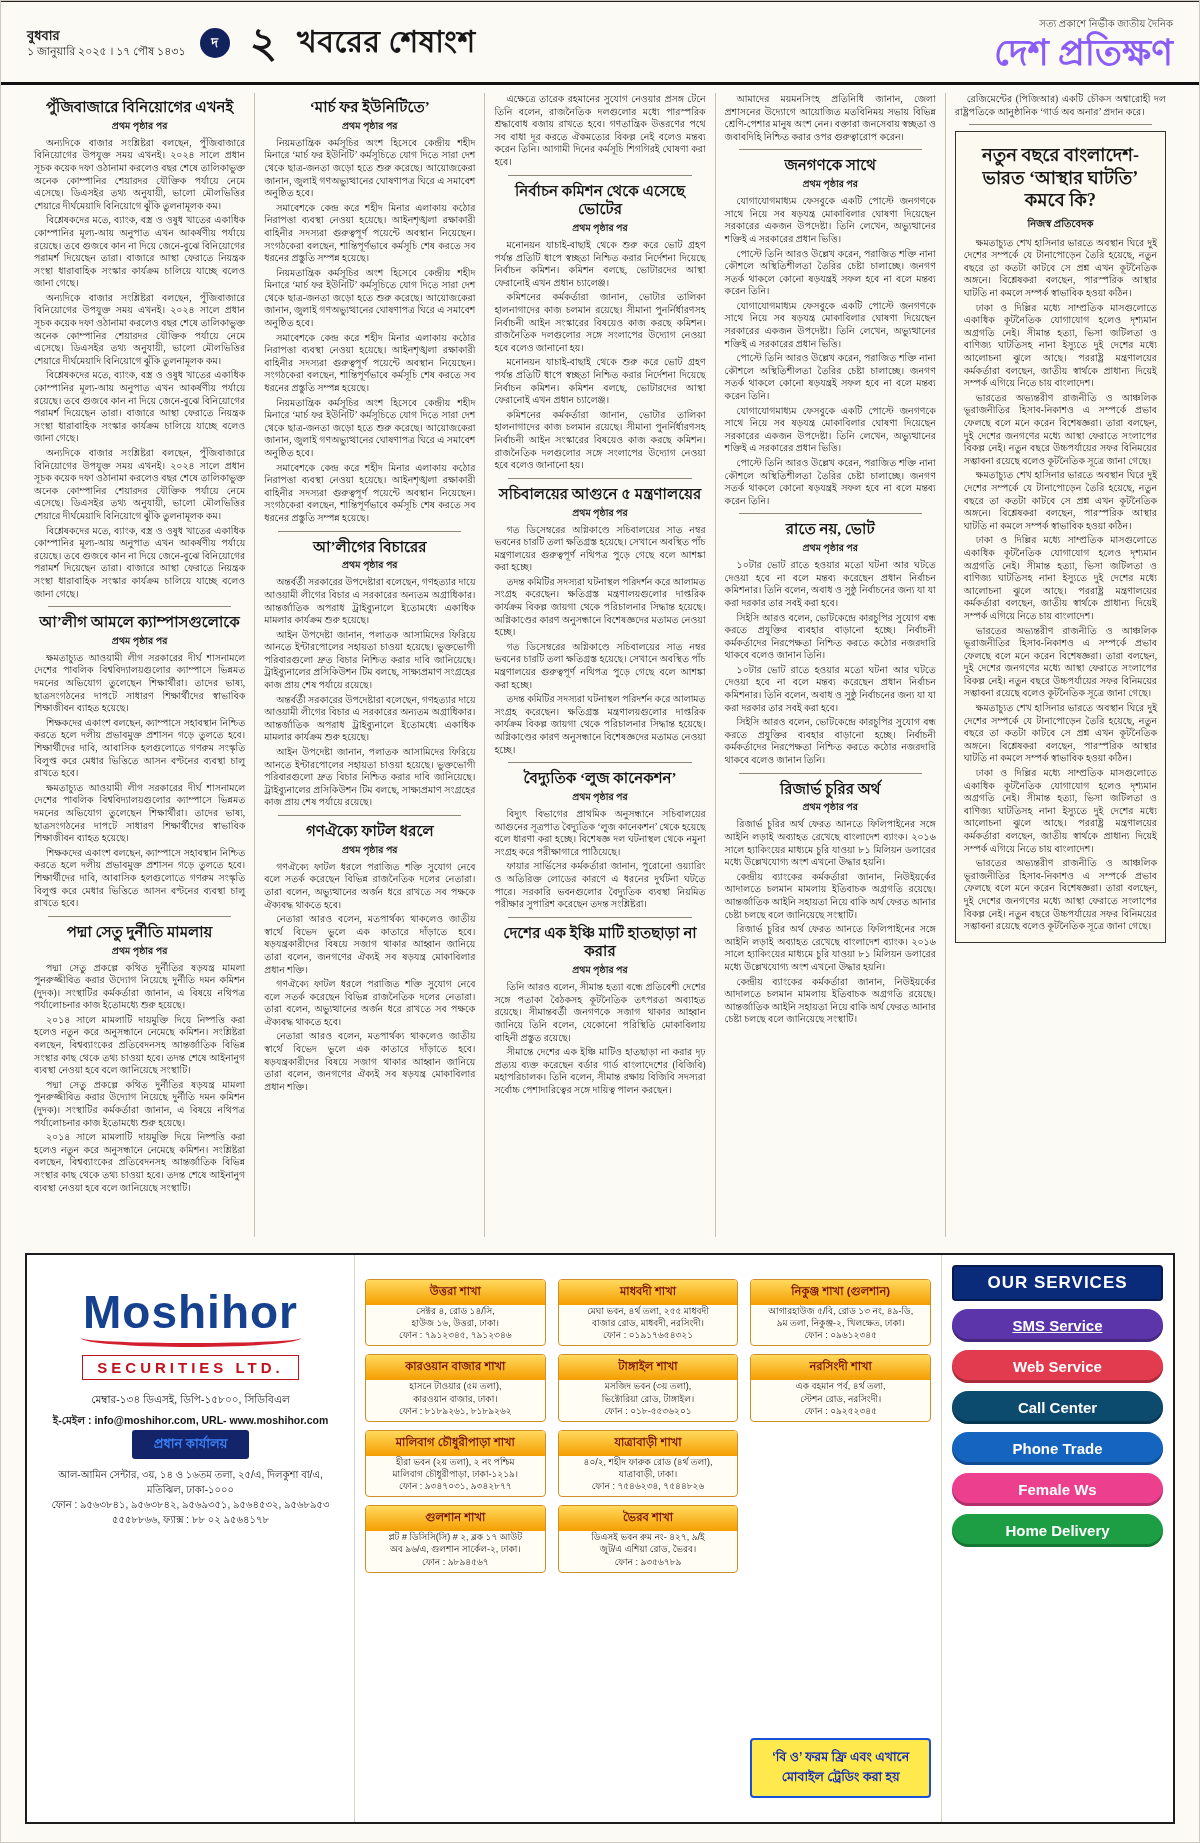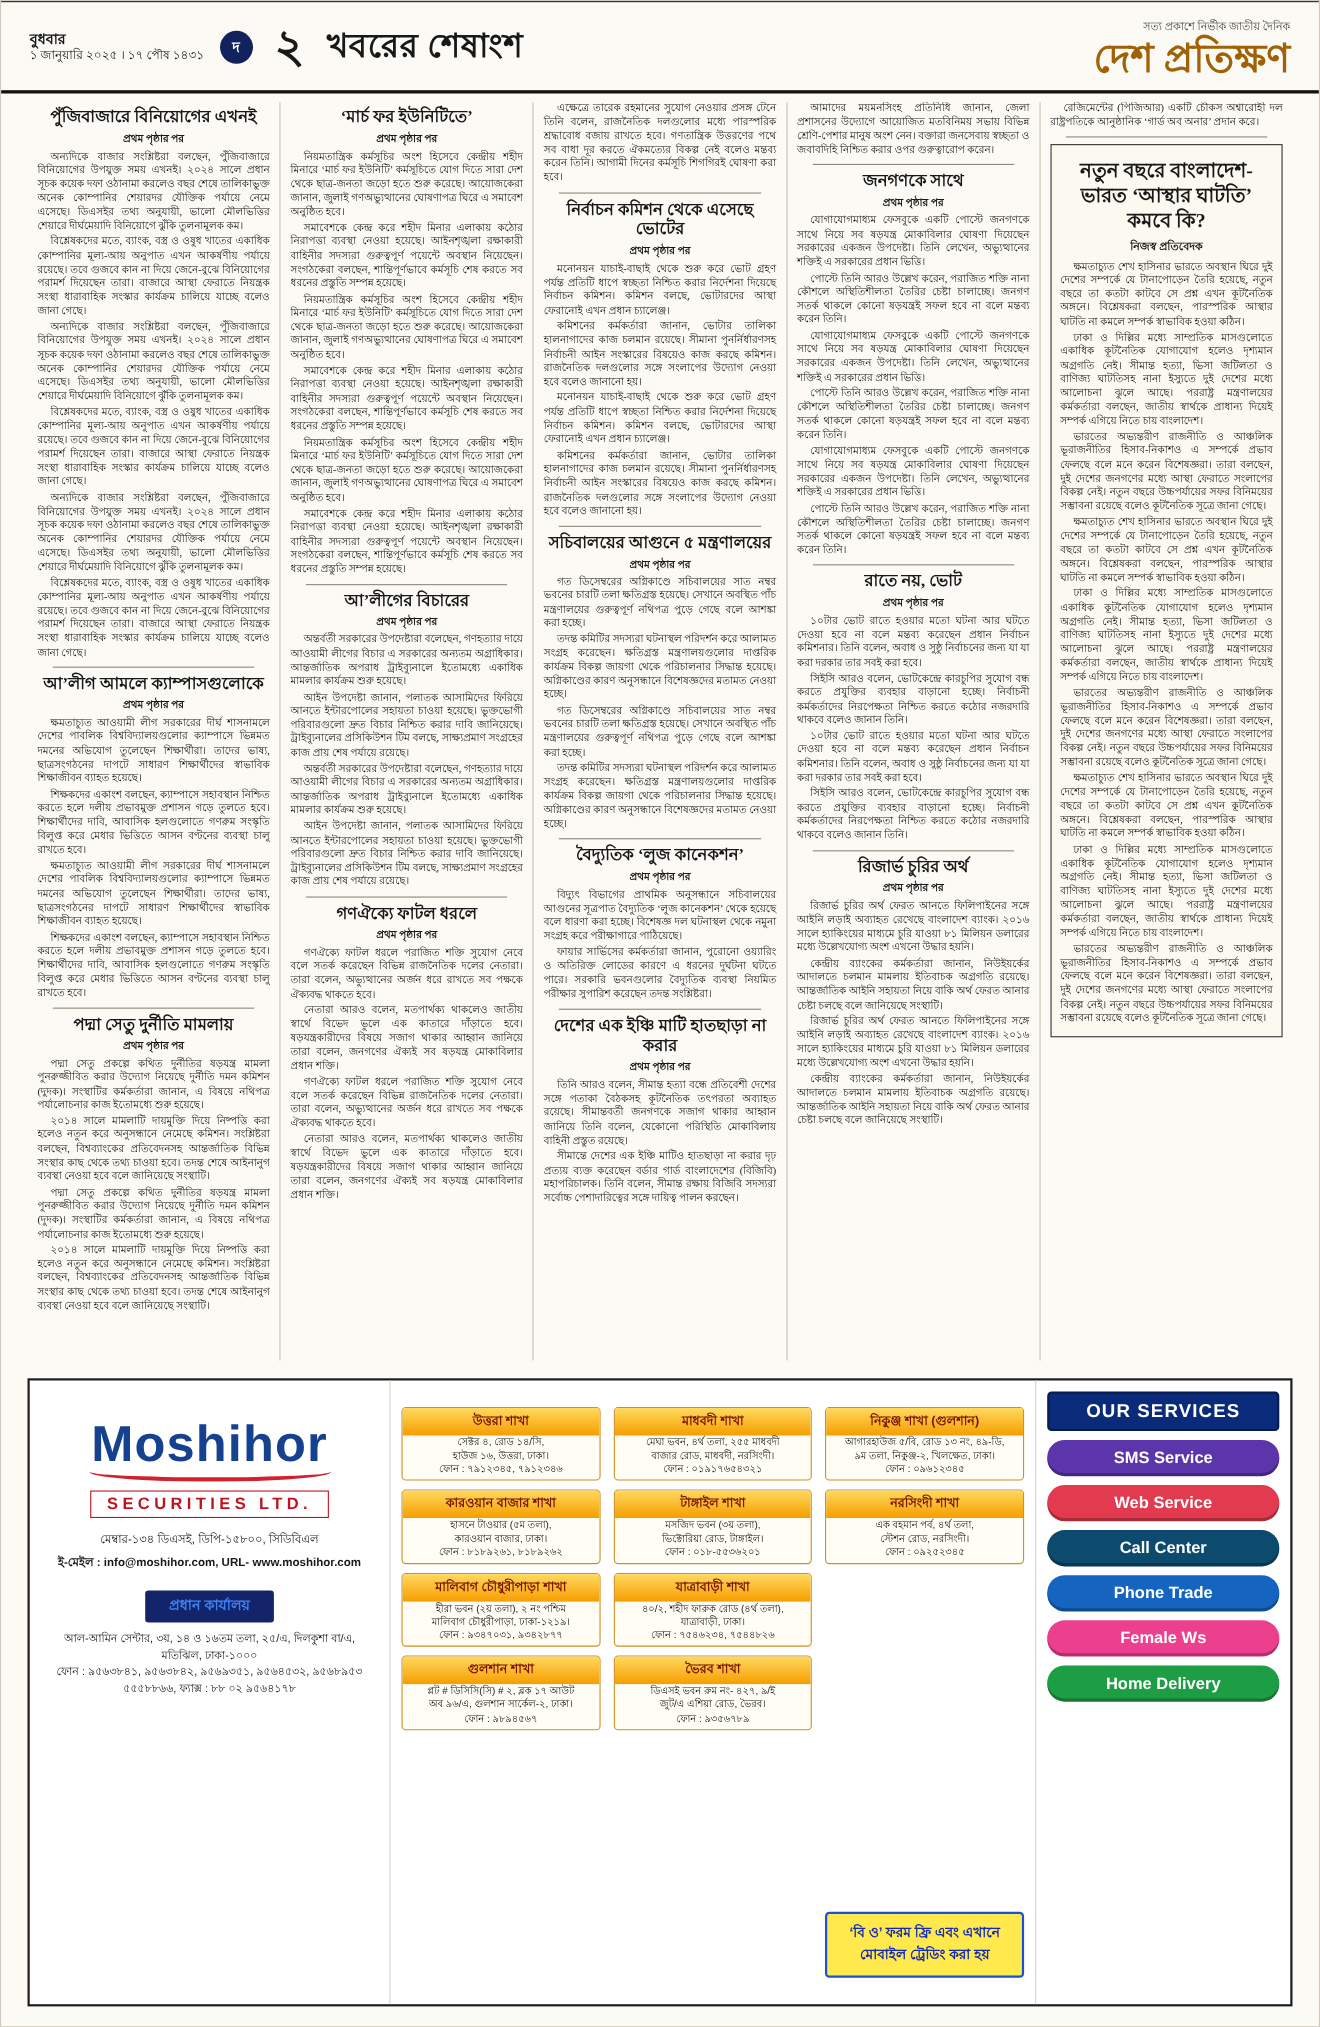--- a/index.html
+++ b/index.html
@@ -21,21 +21,21 @@
   .paper-badge {
     width:30px; height:30px; border-radius:50%;
     background:#12225c; color:#fff; display:flex; align-items:center; justify-content:center;
     font-size:13px; font-weight:bold; flex:0 0 auto;
   }
   .page-num { font-size: 42px; font-weight: bold; line-height:1; padding:0 6px; }
   .section-title { font-size: 30px; font-weight: bold; letter-spacing:.5px; }
   .header-spacer { flex:1; }
   .masthead-block { text-align:right; }
   .masthead-tagline { font-size: 10px; color:#444; margin-bottom:2px; }
-  .masthead { font-size: 36px; font-weight: bold; color:#a16207; line-height:1; }
+  .masthead { font-size: 36px; font-weight: bold; color:#8b5cf6; line-height:1; }
   
   .news {
     display:flex; padding: 8px 24px 0; height: 1152px; overflow:hidden;
   }
   .col { flex:1 1 0; min-width:0; padding:0 9px; overflow:hidden; }
   .col + .col { border-left:1px solid #c7c2b2; }
   .article { margin-bottom: 6px; }
   .article.boxed { border:1px solid #333; padding:7px 8px; background:#fbf9f0; }
   .headline {
     font-weight:bold; text-align:center; font-size:15px; line-height:1.25;
@@ -50,21 +50,21 @@
   .ad {
     position:absolute; left:24px; right:24px; top:1252px; bottom:18px;
     border:2px solid #1c1c1c; background:#ffffff; display:flex;
     font-family:"Liberation Sans", "DejaVu Sans", sans-serif;
   }
   .ad-left { width:328px; padding:16px 12px; display:flex; flex-direction:column; align-items:center; border-right:1px solid #d6d2c6; }
   .logo-word { font-size:46px; font-weight:bold; color:#16418e; letter-spacing:1px; line-height:1; margin-top:18px; }
   .logo-swoosh { width:220px; height:10px; border-bottom:4px solid #d2202f; border-radius:0 0 100% 100%/0 0 18px 18px; margin:2px 0 8px; }
   .logo-sub { color:#c1121f; border:1px solid #c1121f; padding:3px 14px; font-weight:bold; letter-spacing:4px; font-size:15px; margin-bottom:12px; }
   .ad-member { font-size:10.5px; text-align:center; margin-bottom:4px; }
-  .ad-email { font-size:10.5px; font-weight:bold; text-align:center; margin-bottom:16px; }
+  .ad-email { font-size:10.5px; font-weight:bold; text-align:center; }
   .head-office-bar { background:#14246b; color:#3b82f6; font-weight:bold; font-size:13px; padding:4px 22px; border-radius:3px; margin-bottom:8px; }
   .head-office-line { font-size:10px; text-align:center; line-height:1.5; }
   .ad-mid { flex:1; padding:24px 10px; display:flex; gap:12px; }
   .branch-col { flex:1; display:flex; flex-direction:column; gap:8px; }
   .branch-card { border:1px solid #d09023; border-radius:4px; overflow:hidden; background:#fffdf4; }
   .branch-head {
     background:linear-gradient(#ffd95e,#f59e00); color:#7a1205; font-weight:bold;
     font-size:11.5px; text-align:center; padding:3px 2px;
   }
   .branch-line { font-size:9px; text-align:center; line-height:1.35; padding:0 3px; }
@@ -334,21 +334,21 @@
             <div class="branch-line">এক বহমান পর্ব, ৪র্থ তলা,</div>
             <div class="branch-line">স্টেশন রোড, নরসিংদী।</div>
             <div class="branch-line">ফোন : ০৯২৫২৩৪৫</div>
           </div>
           <div class="ad-note">‘বি ও’ ফরম ফ্রি এবং এখানে মোবাইল ট্রেডিং করা হয়</div>
         </div>
       </div>
     <div class="ad-right">
       <div class="services-title">OUR SERVICES</div>
 
-    <div class="service-btn" style="background: rgb(91, 53, 169);">SMS Service</div>
+    <div class="service-btn" style="background: rgb(91, 53, 169); text-decoration: underline;">SMS Service</div>
         <div class="service-btn" style="background: rgb(226, 58, 78);">Web Service</div>
         <div class="service-btn" style="background: #0c4a6e;">Call Center</div>
         <div class="service-btn" style="background: rgb(21, 101, 192);">Phone Trade</div>
         <div class="service-btn" style="background: rgb(236, 63, 142); text-align: center;">Female Ws</div>
         <div class="service-btn" style="background: rgb(30, 158, 68);">Home Delivery</div>
       </div>
   </div>
 
 </div>
 

